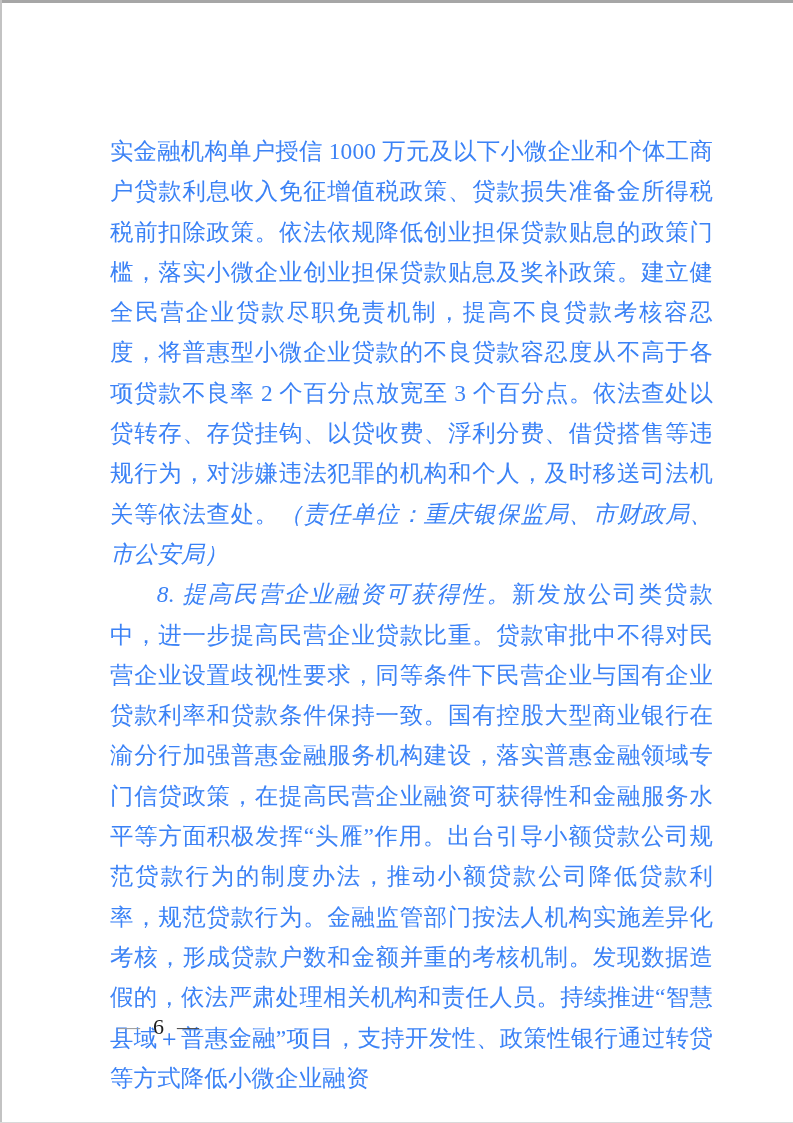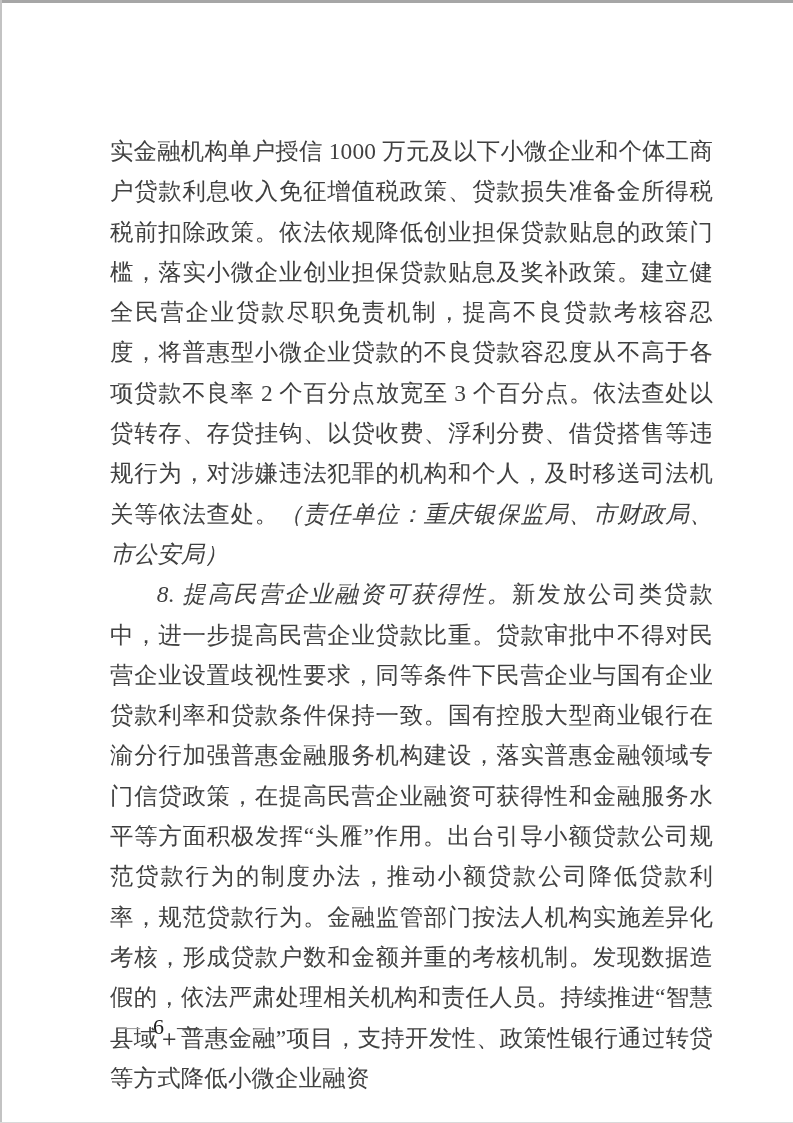--- a/index.html
+++ b/index.html
@@ -25,21 +25,21 @@
     width: 793px; height: 1px; background: #d9d9d9;
   }
   
   .doc-body {
     position: absolute;
     left: 110px;
     top: 131px;
     width: 603px;
     font-size: 23.4px;
     line-height: 40.3px;
-    color: #404040;
+    color: #3b82f6;
     text-align: justify;
     text-justify: inter-character;
     letter-spacing: 0.2px;
   }
   .para { margin: 0; padding: 0; }
   .para.indent { text-indent: 2em; }
   
   .run-kaiti { font-style: italic; }
   
   .footer {

